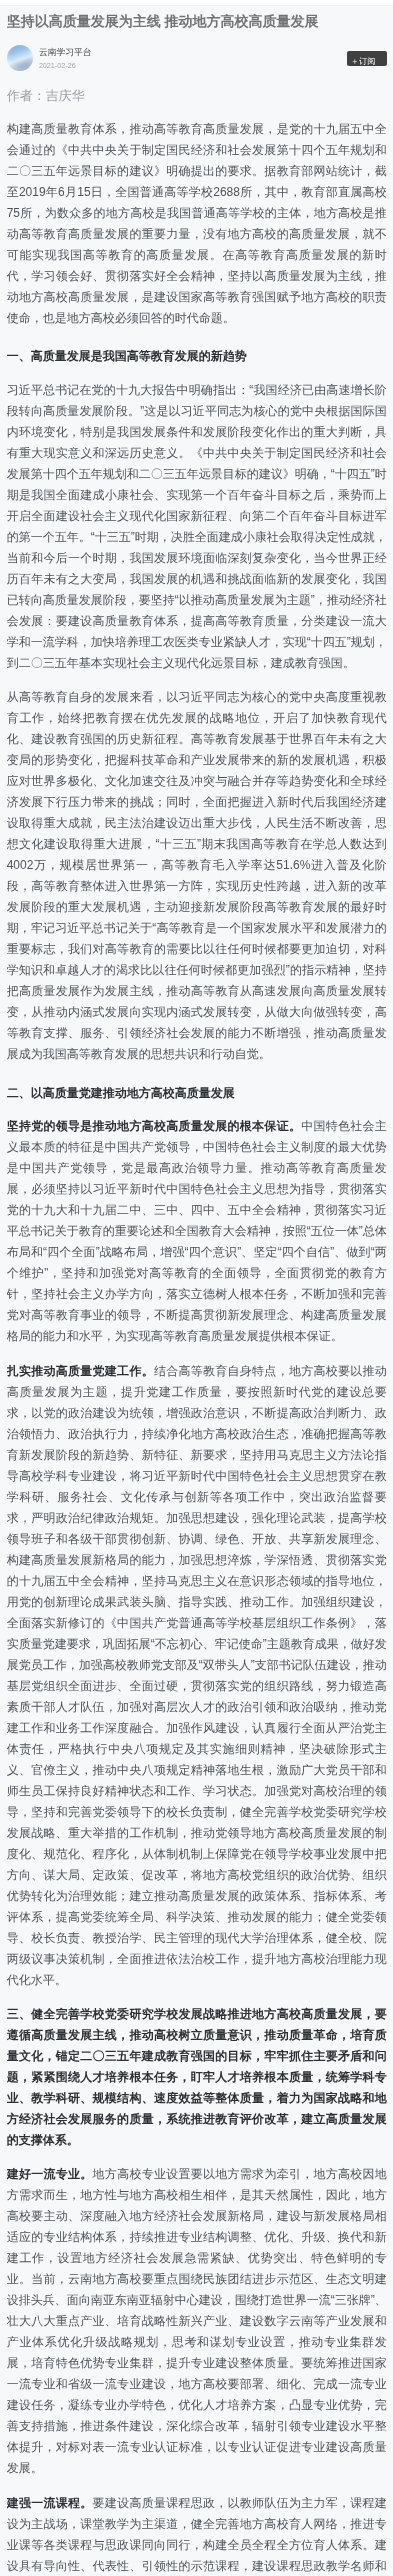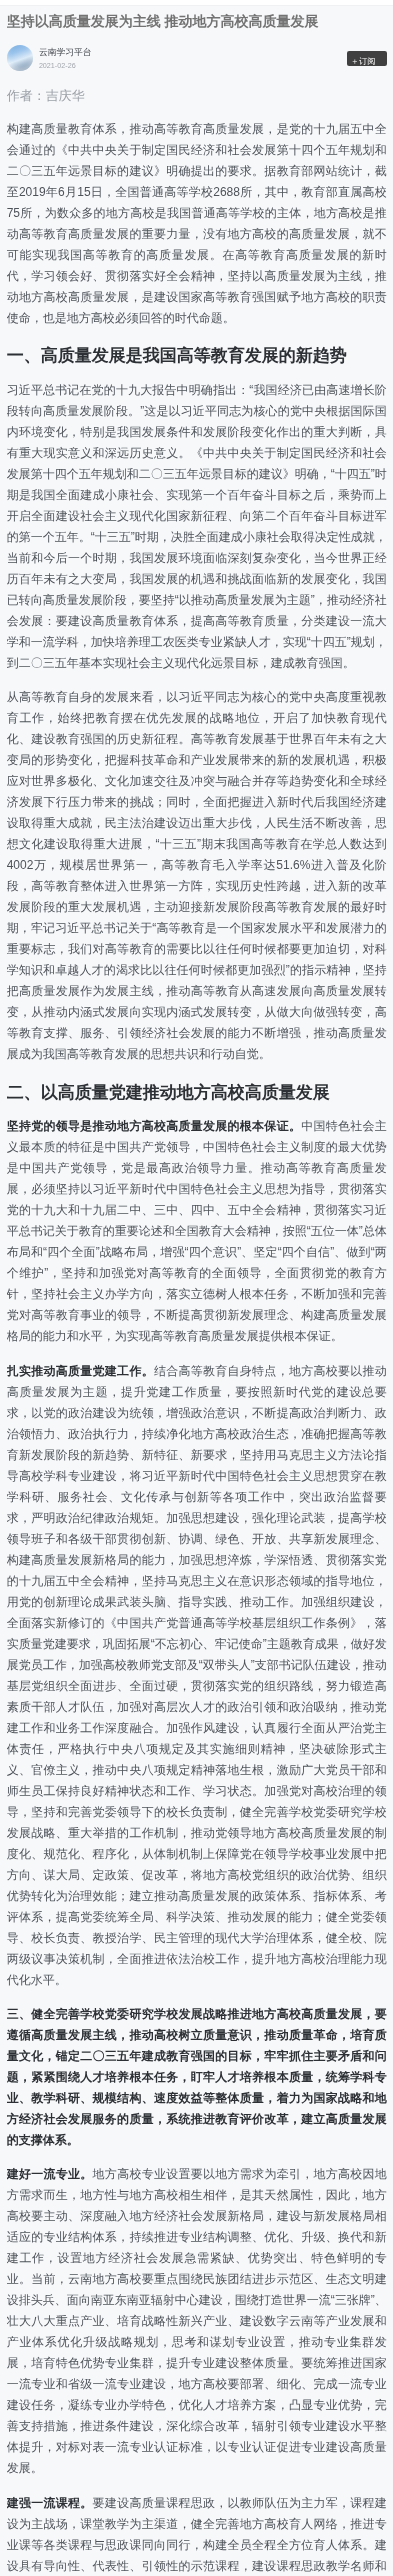--- a/index.html
+++ b/index.html
@@ -16,21 +16,21 @@
   .pub-name{font-size:8.8px;color:#3a3e44;}
   .pub-date{font-size:7.2px;color:#a2a7ad;margin-top:2.6px;}
   .subscribe-btn{flex:0 0 auto;background:#404040;color:#fff;border:none;border-radius:2.1px;
     width:40px;height:14.4px;font-size:8.2px;line-height:14.4px;text-align:left;padding:4px;cursor:pointer;
     font-family:inherit;}
   .author-line{margin-top:16px;font-size:13px;color:#9ca1a8;}
   .article{margin-top:5.2px;}
   .article p{font-size:12px;line-height:21px;color:#4e535a;margin:13.4px 0;text-align:justify;}
   .article p strong{color:#2d3035;font-weight:700;}
   .article p.bold-para{color:#2d3035;font-weight:700;}
-  .article h2{font-size:17px;line-height:18.5px;color:#2d3035;font-weight:700;margin:18.5px 0 14px;}
+  .article h2{font-size:12px;line-height:18.5px;color:#2d3035;font-weight:700;margin:18.5px 0 14px;}
 </style>
 </head>
 <body>
 
 <div id="page">
   <div class="top-strip"></div>
 
   <div class="flow">
     <h1 class="title">坚持以高质量发展为主线 推动地方高校高质量发展</h1>
 

